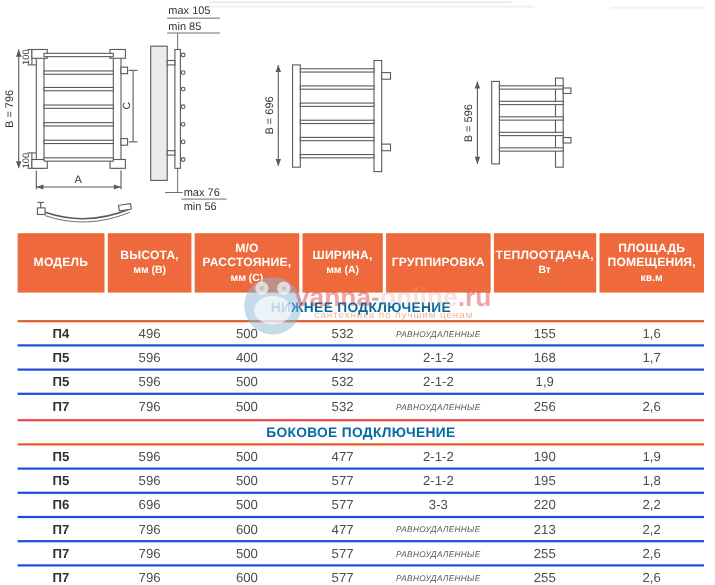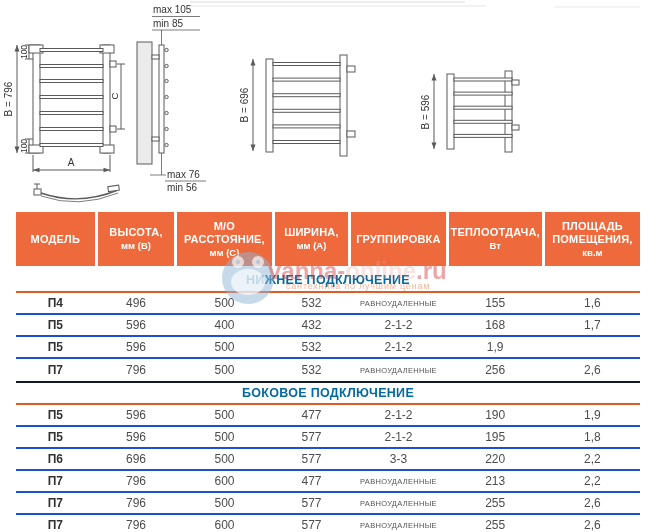--- a/index.html
+++ b/index.html
@@ -31,37 +31,37 @@
   .hu { font-size:9.5px; font-weight:bold; line-height:1.2; margin-top:1px; }
 
   .sec {
     height:24px;
     display:flex; align-items:center; justify-content:center;
     font-size:12.5px; font-weight:bold; color:#0369a1;
     letter-spacing:.3px;
     border-bottom:2px solid #E45A26;
     text-align:center;
   }
-  .sec-top { border-top:2px solid #0f172a; }
+  .sec-top { border-top:2px solid #ef4444; }
 
   .trow {
     display:grid;
     grid-template-columns:81fr 79fr 97fr 76fr 97fr 96fr 98fr;
     column-gap:3px;
     height:22px;
     border-bottom:2px solid #1d4ed8;
   }
   .trow.no-line { border-bottom:none; }
   .tcell {
     display:flex; align-items:center; justify-content:center;
     font-size:12px; color:#4d4d4d;
     overflow:hidden; white-space:nowrap;
   }
   .c-model { font-weight:bold; color:#323232; }
-  .g-small { font-size:7.5px; letter-spacing:.3px; color:#555; }
+  .g-small { font-size:7.5px; letter-spacing:.3px; color:#555;font-style:italic; }
 
   
   #watermark { position:absolute; left:0; top:0; width:650px; height:532px; pointer-events:none; }
   #wm-site {
     position:absolute; left:268px; top:257px;
     font-size:24px; font-weight:bold; white-space:nowrap;
   }
   #wm-site .wm-strong { color:rgba(214,58,58,.45); }
   #wm-site .wm-faint  { color:rgba(236,160,148,.30); }
   #wm-tagline {

